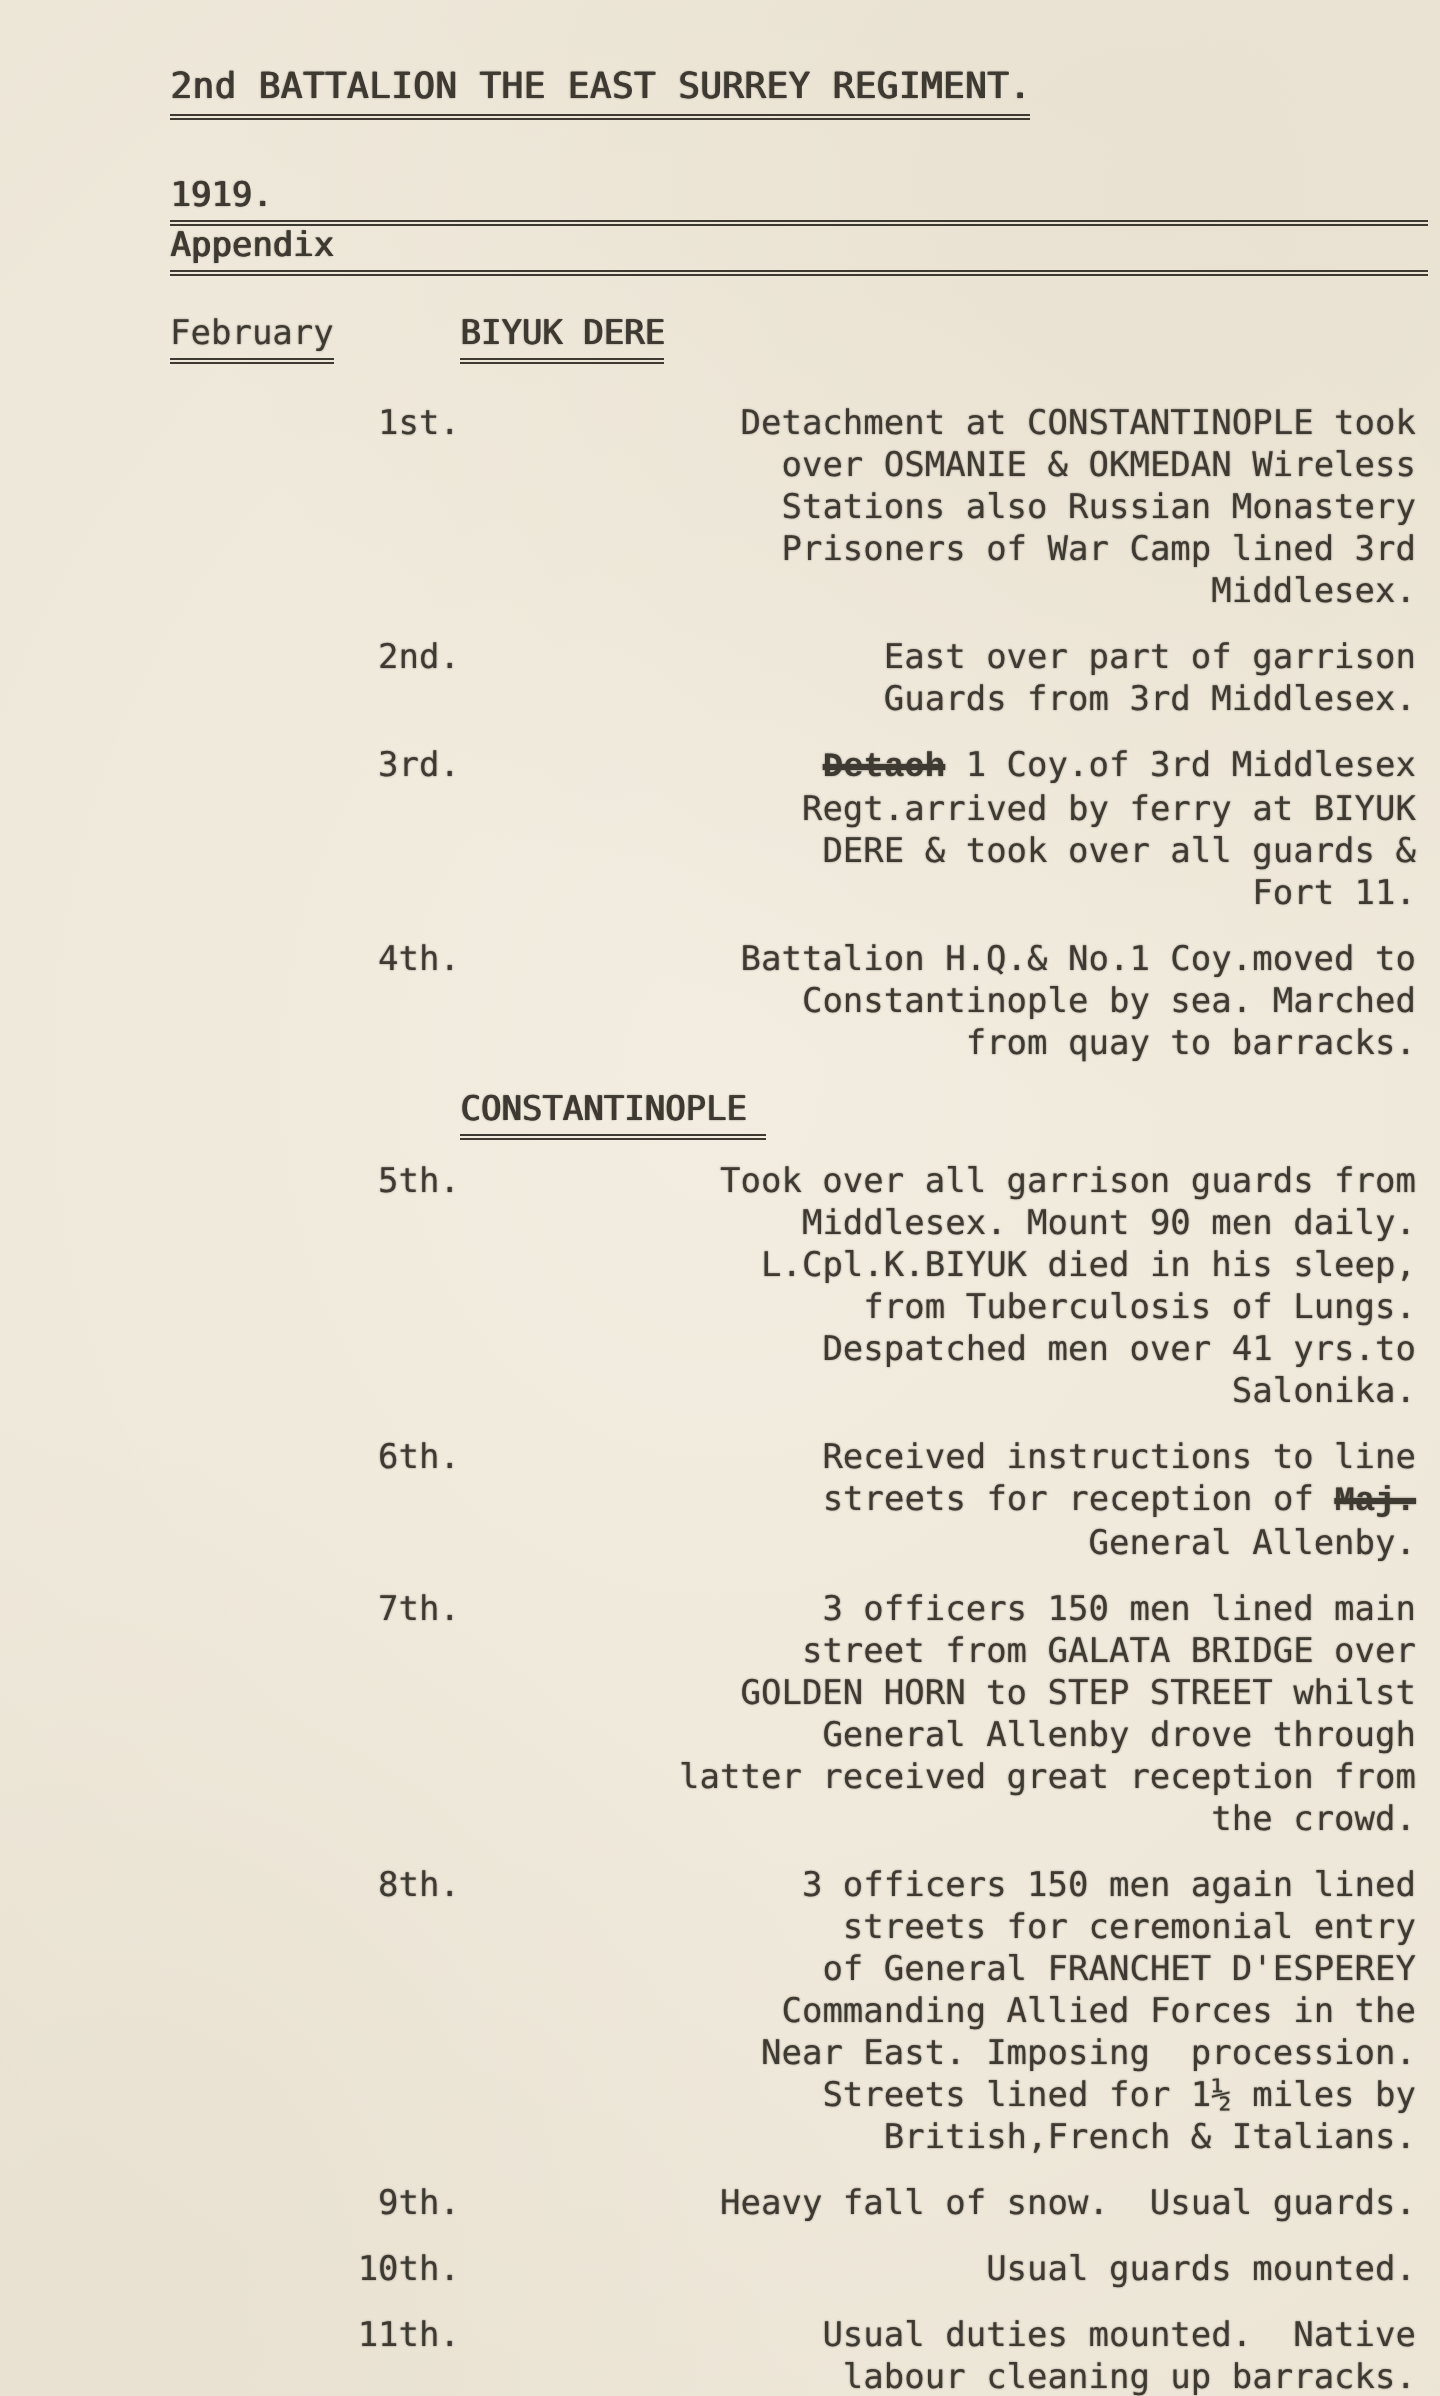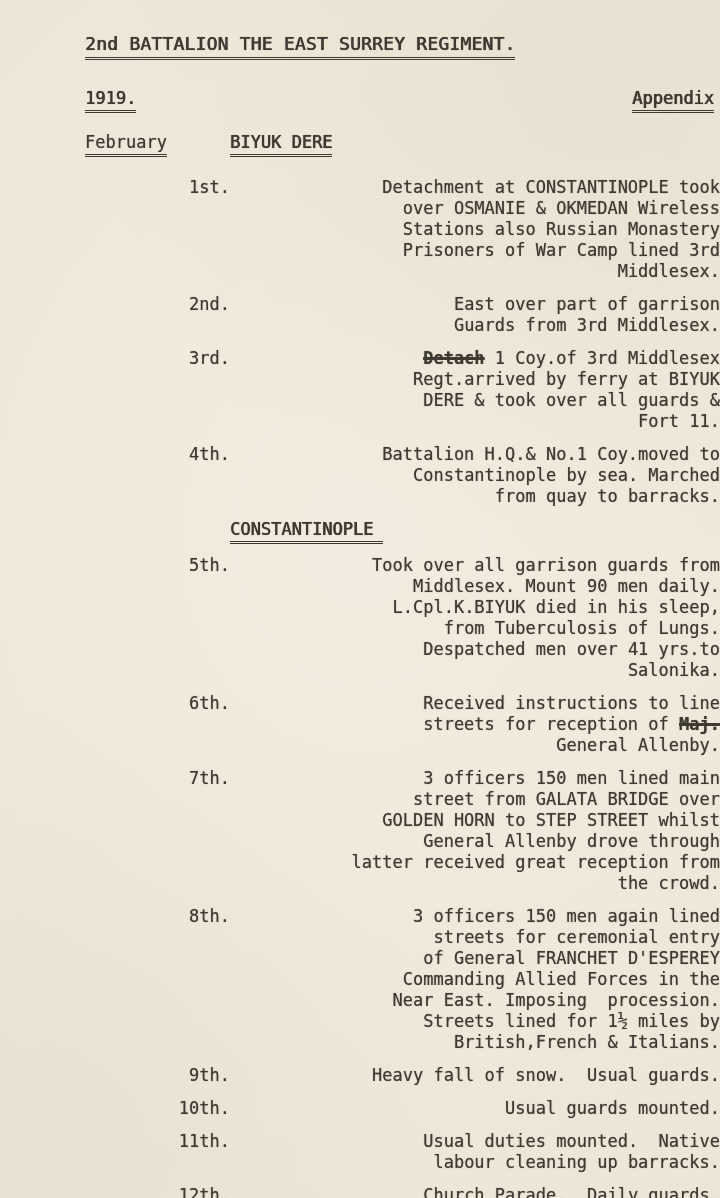--- a/index.html
+++ b/index.html
@@ -10,38 +10,39 @@
     margin: 0;
     overflow: hidden;
     background:
       radial-gradient(120% 70% at 80% 8%, rgba(220,210,190,0.30) 0%, rgba(220,210,190,0) 55%),
       radial-gradient(90% 60% at 8% 95%, rgba(219,209,191,0.25) 0%, rgba(219,209,191,0) 60%),
       radial-gradient(140% 100% at 50% 45%, rgba(255,252,244,0.35) 0%, rgba(255,252,244,0) 70%),
       var(--paper, #ece5d6);
     font-family: "DejaVu Sans Mono", "Liberation Mono", monospace;
     color: var(--ink, #3e3a32);
     box-sizing: border-box;
-    padding: 32px 0 0 85px;
+    padding: 32px 12px 0 85px;
   }
   .ink { text-shadow: 0 0 1px rgba(62,57,48,0.65); }
   .u { display: inline-block; border-bottom: 3px double currentColor; padding-bottom: 1px; }
   .title-row { margin-bottom: 28px; }
   .doc-title {
     font-size: 18px;
     line-height: 24px;
     letter-spacing: 0.2px;
     text-shadow: 0.6px 0 0 currentColor, 0 0 1px rgba(62,57,48,0.6);
   }
   .year-row {
     display: flex;
     justify-content: space-between;
     width: 629px;
     margin-bottom: 19px;
     font-size: 17px;
     line-height: 21px;
+    flex-direction: column;
   }
   .colhead-row {
     display: flex;
     margin-bottom: 20px;
     font-size: 17px;
     line-height: 21px;
   }
   .date-col { width: 145px; flex: none; }
   .body-col { flex: 1; }
   .head-strong { text-shadow: 0.6px 0 0 currentColor, 0 0 1px rgba(62,57,48,0.6); }
@@ -50,20 +51,21 @@
   .entry-line { white-space: pre-wrap; }
   .section-heading {
     margin-left: 145px;
     margin-bottom: 11px;
   }
   .section-heading .u { padding-right: 10px; }
   .struck {
     font-weight: 700;
     text-decoration: line-through;
     text-decoration-thickness: 2.5px;
+    font-family: Liberation Mono, monospace;
   }
 </style>
 </head>
 <body>
 
 <div class="page">
 
   <div class="title-row">
     <span class="doc-title u ink">2nd BATTALION THE EAST SURREY REGIMENT.</span>
   </div>

